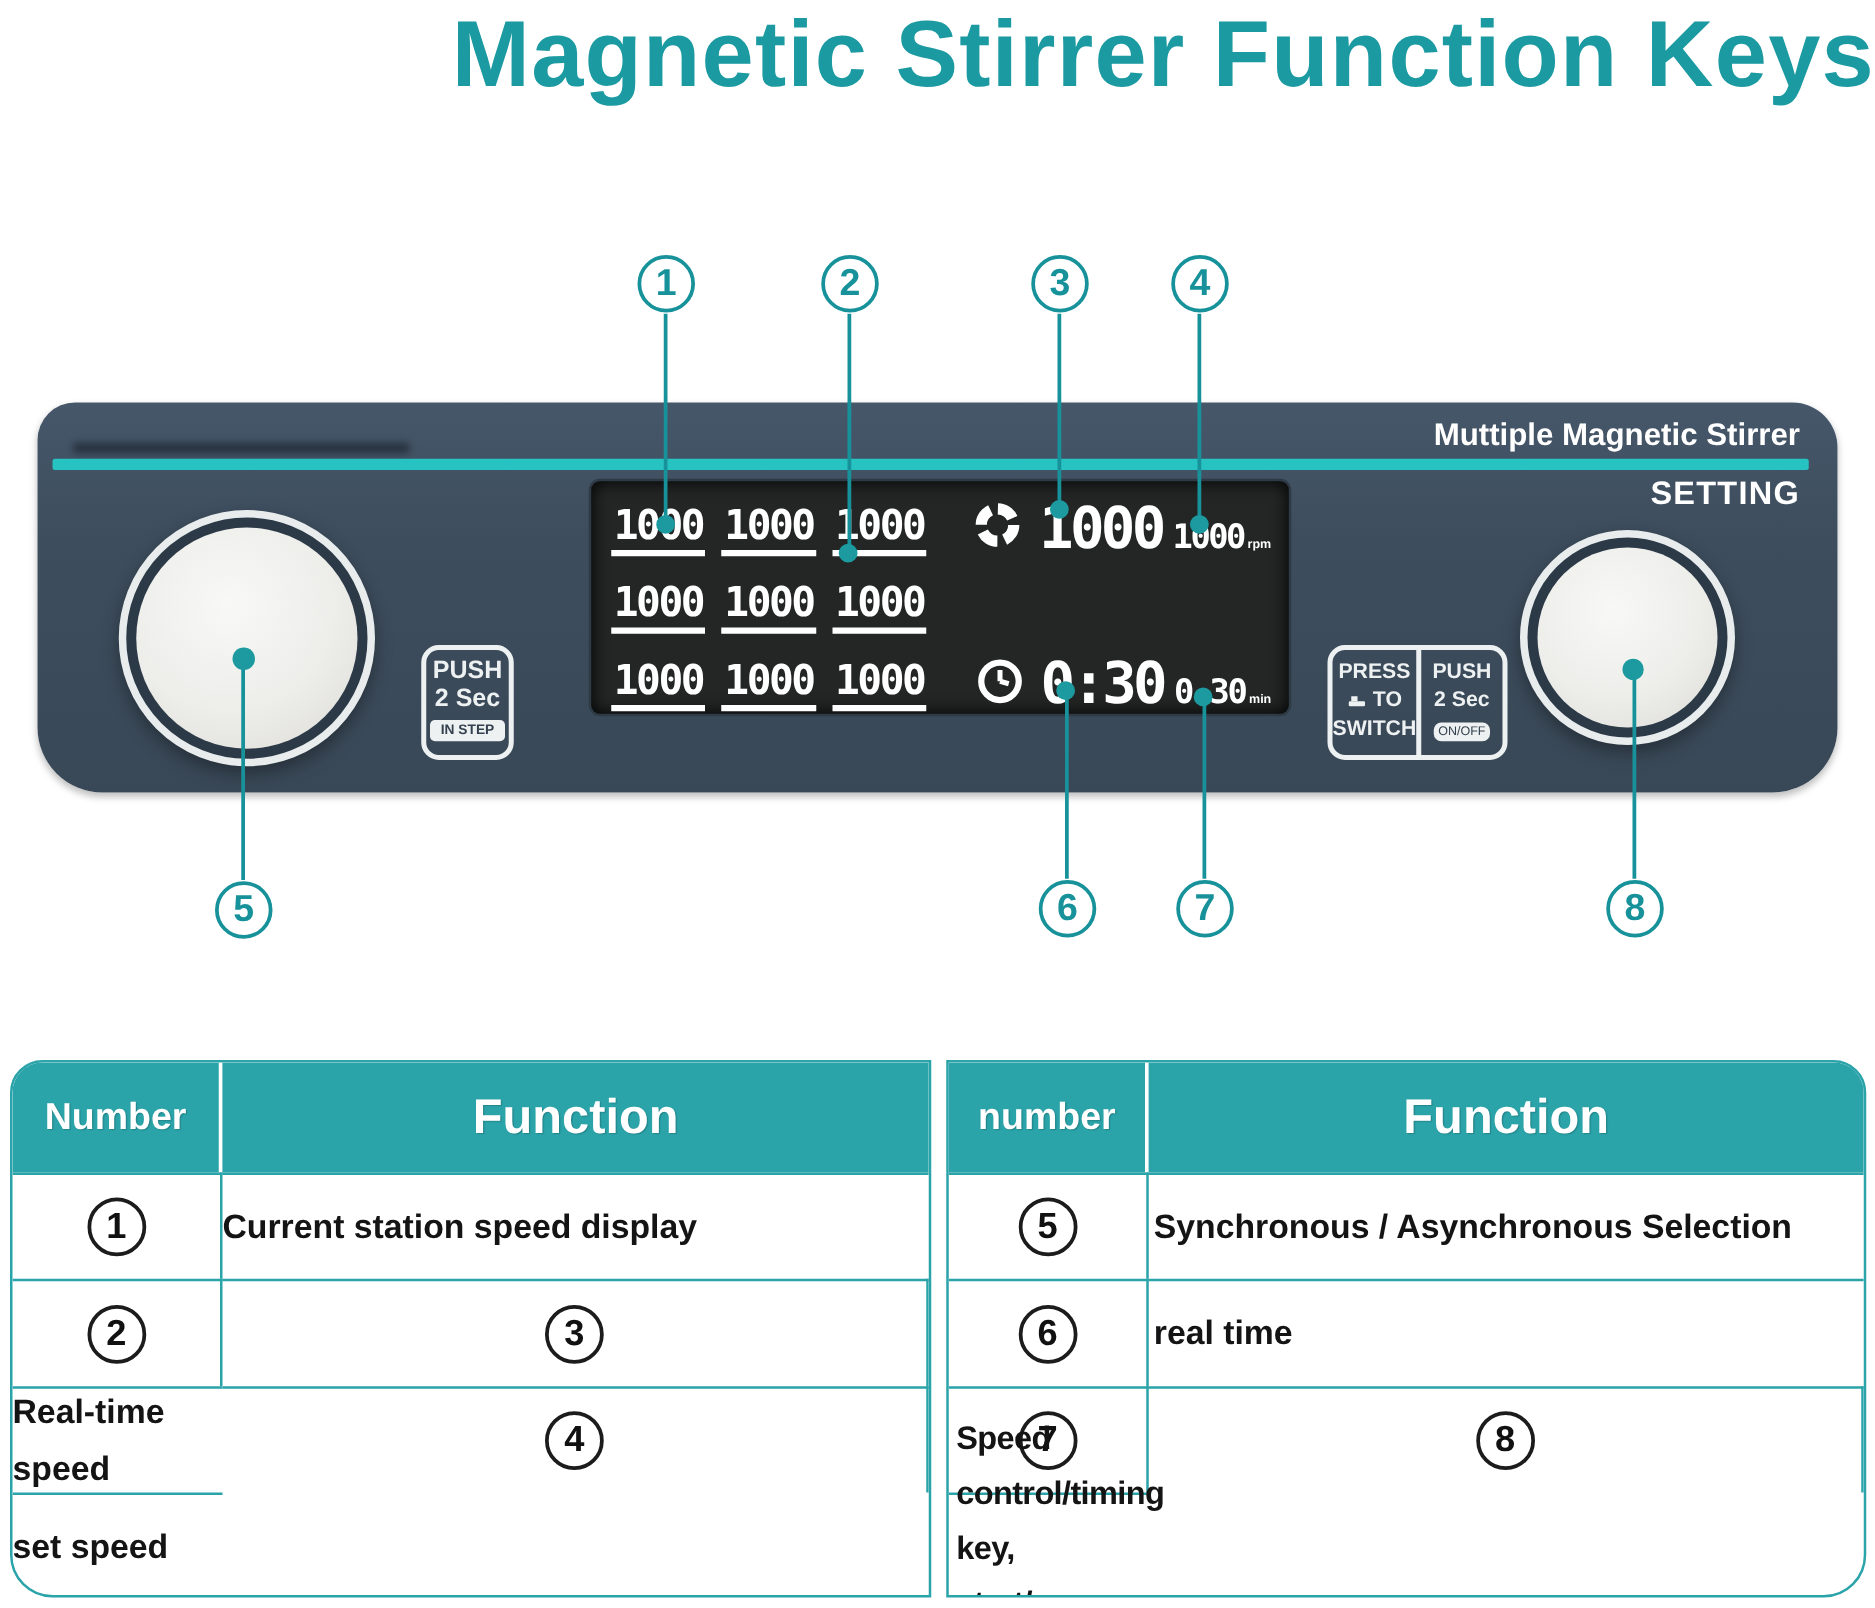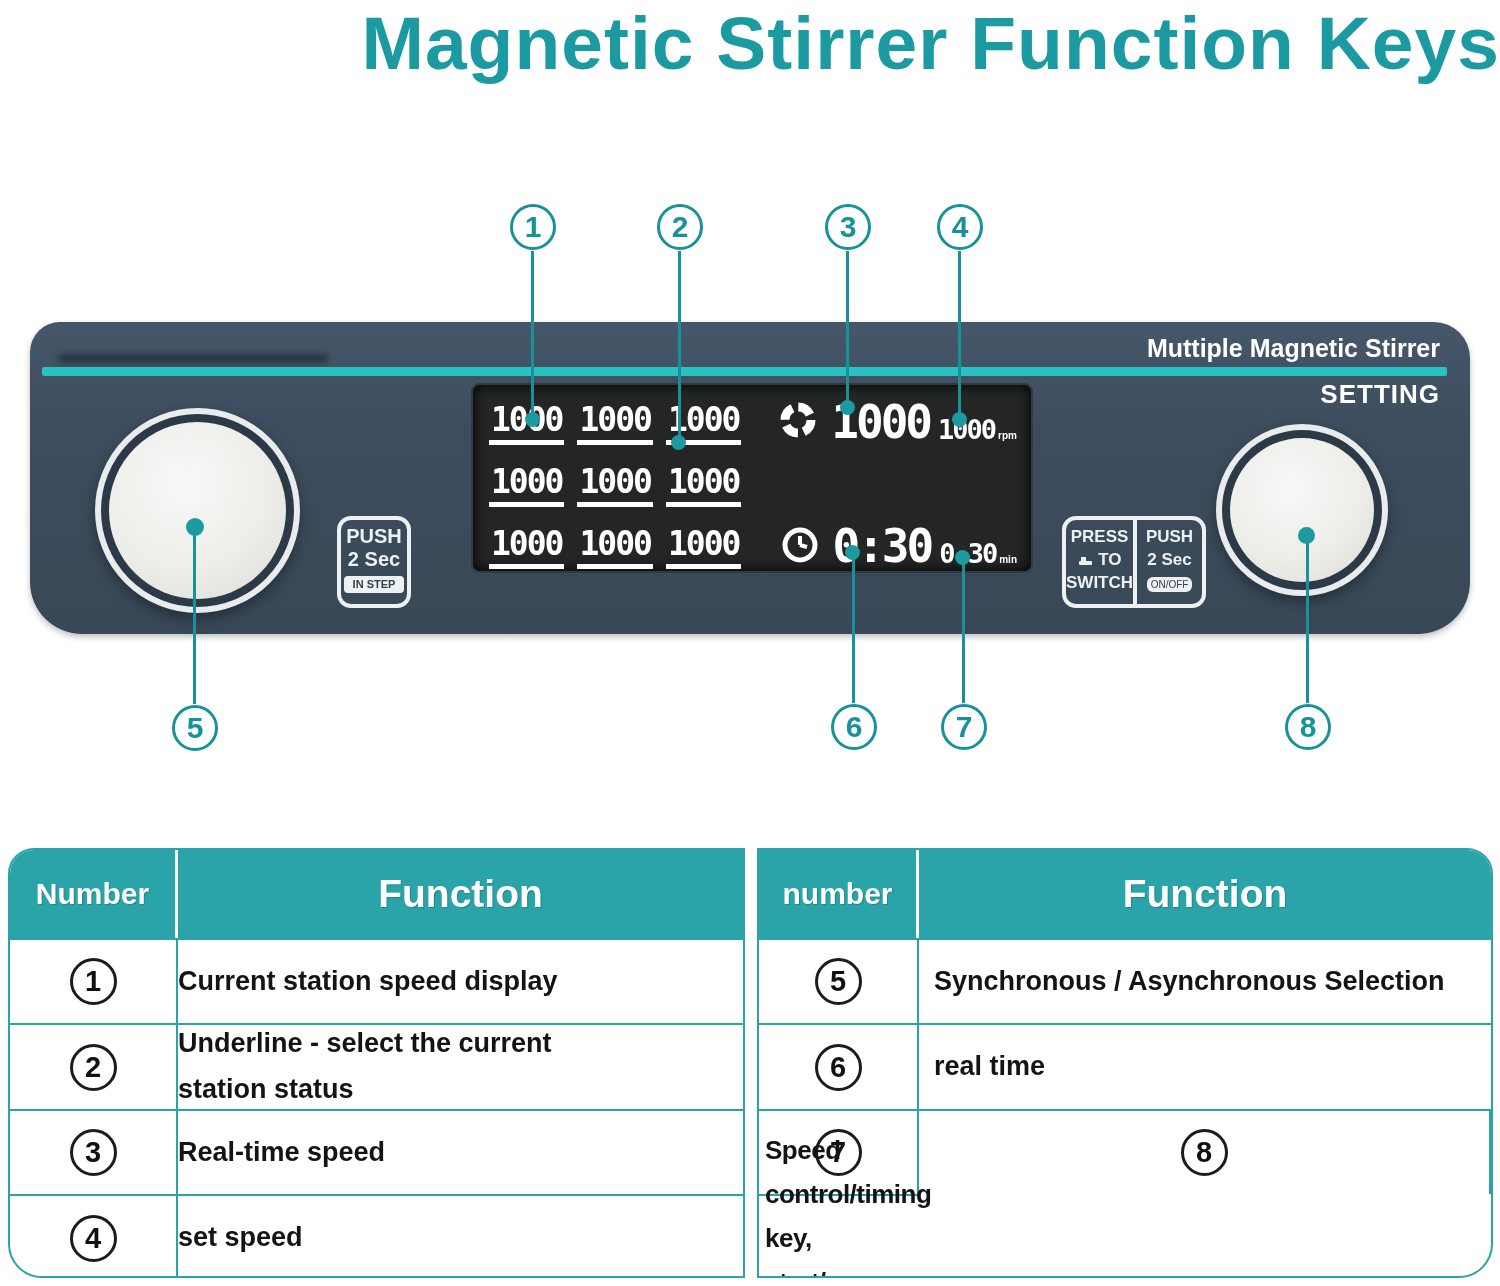--- a/index.html
+++ b/index.html
@@ -154,21 +154,21 @@
   .ncell {
     display:flex; align-items:center; justify-content:center;
     border-top:2px solid #2aa3a9;
   }
   .tbl .ncell { border-right:2px solid #2aa3a9; }
   .fcell {
     display:flex; align-items:center; border-top:2px solid #2aa3a9;
     font-size:27px; font-weight:bold; color:#141414;
   }
   .tbl-left  .fcell { }
-  .tbl-right .fcell { padding-left:15px; }
+  .tbl-right .fcell { padding-left:4px; }
   .fcell.tight { padding-left:6px; font-size:26px; letter-spacing:-0.5px; white-space:nowrap; }
   .fcell .ftext { white-space:pre-line; line-height:1.7; }
   .tnum {
     width:47px; height:47px; box-sizing:border-box; border:3px solid #1c1c1c;
     border-radius:50%; color:#111; font-size:29px; font-weight:600;
     display:flex; align-items:center; justify-content:center;
   }
 </style>
 </head>
 <body>
@@ -283,24 +283,20 @@
     <div class="ncell">
       <span class="tnum">1</span>
     </div>
     <div class="fcell">
       <span class="ftext">Current station speed display</span>
     </div>
 
     <div class="ncell">
       <span class="tnum">2</span>
     </div>
-    <div class="fcell">
-      <span class="ftext">Underline - select the current
-station status</span>
-    </div>
 
     <div class="ncell">
       <span class="tnum">3</span>
     </div>
     <div class="fcell">
       <span class="ftext">Real-time speed</span>
     </div>
 
     <div class="ncell">
       <span class="tnum">4</span>

